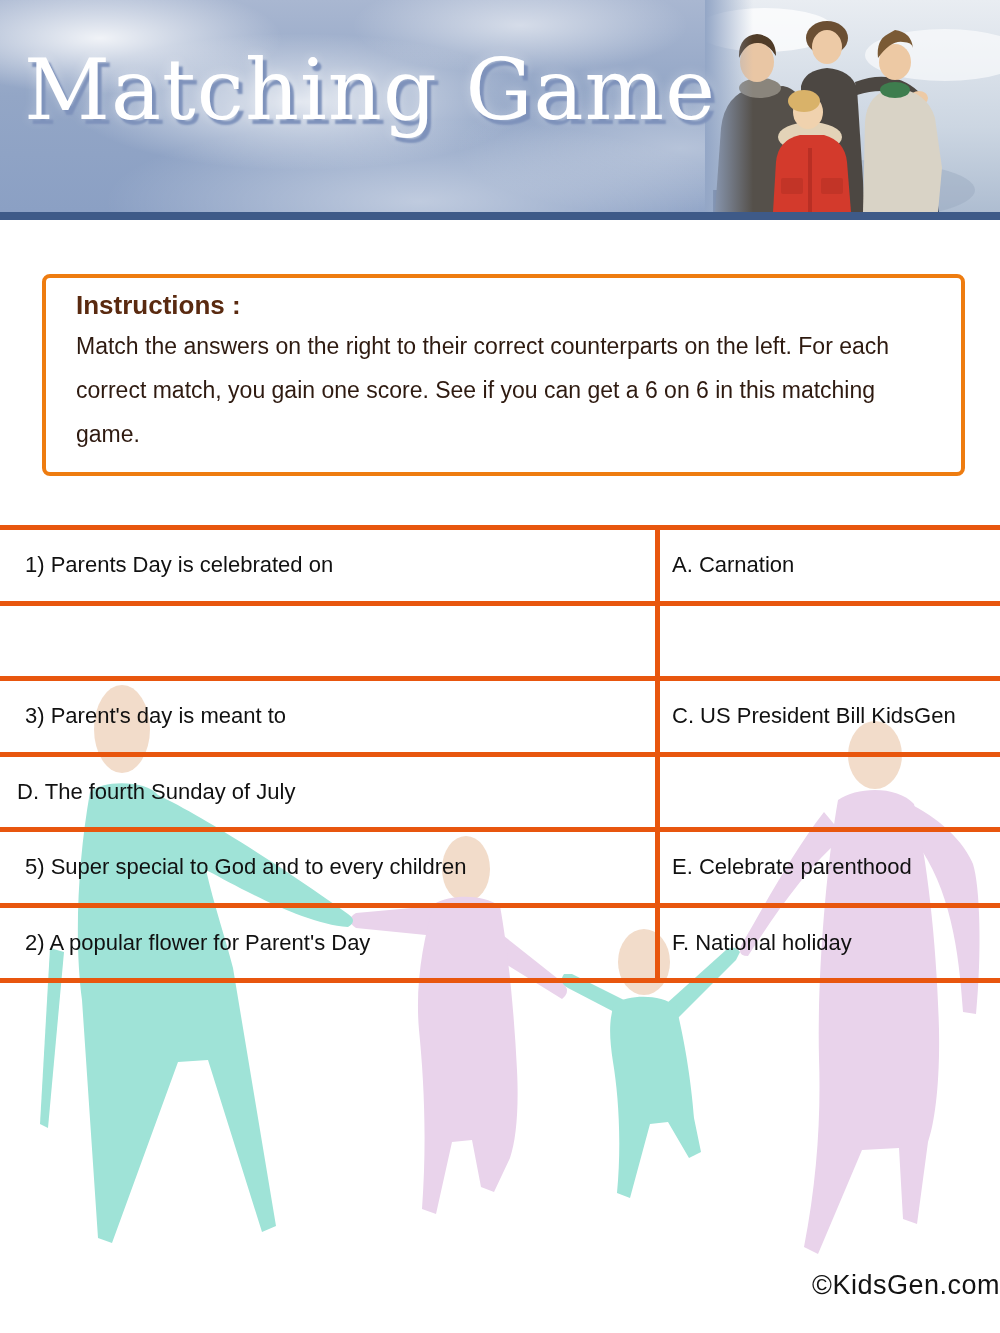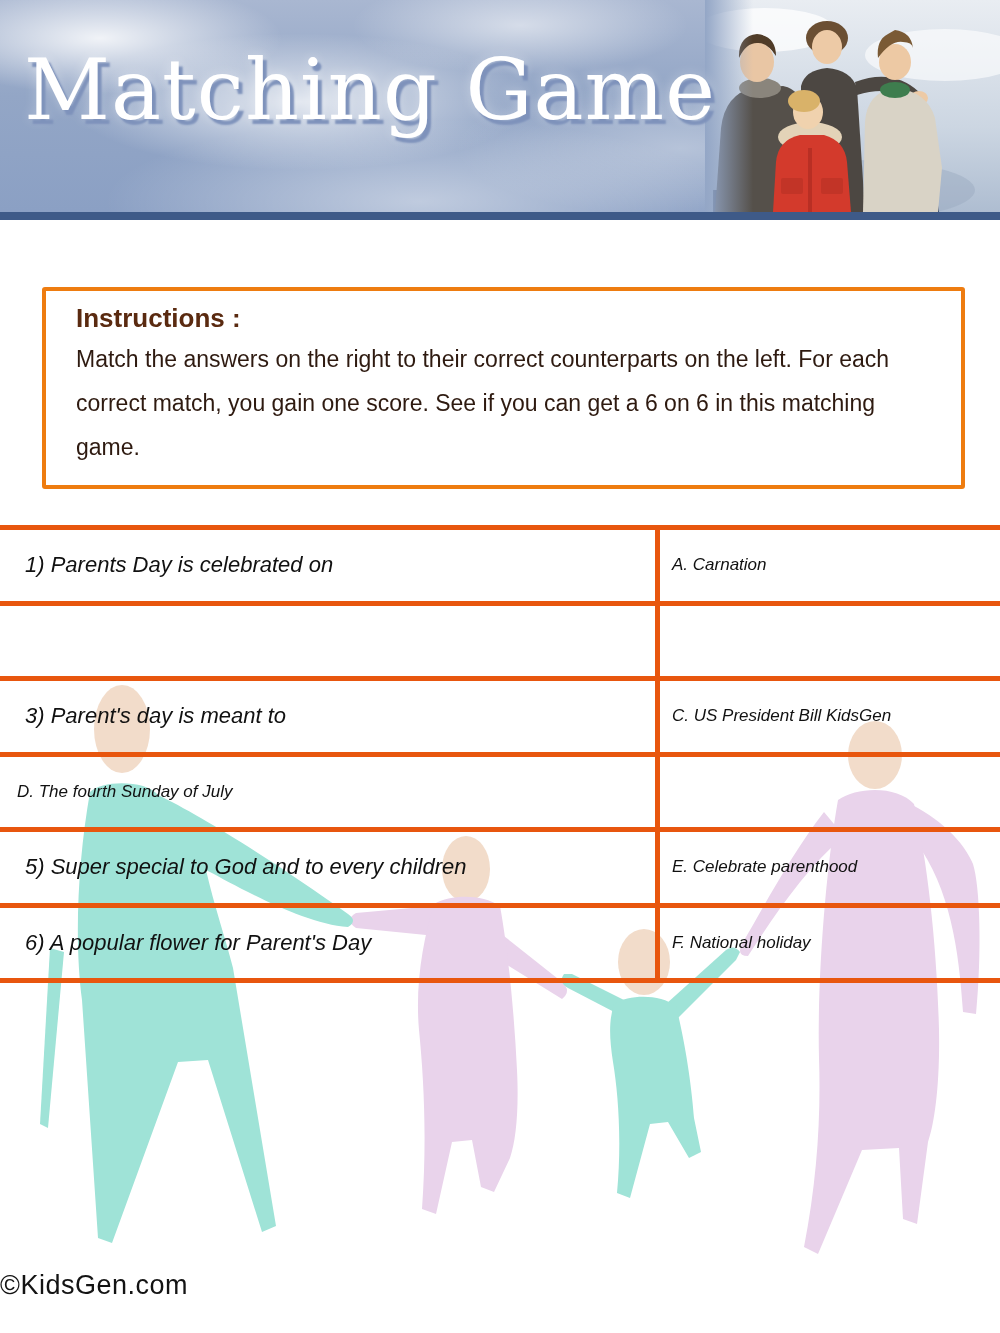--- a/index.html
+++ b/index.html
@@ -34,23 +34,23 @@
     position:absolute;right:0;top:0;width:295px;height:212px;
     overflow:hidden;
   }
   .family-photo .blend{
     position:absolute;left:0;top:0;width:48px;height:212px;
     background:linear-gradient(90deg,#93a6c6, rgba(147,166,198,0));
   }
 
   
   .instructions{
-    position:absolute;left:42px;top:287px;width:855px;
+    position:absolute;left:42px;top:274px;width:855px;
     border:4px solid var(--box-border-orange,#ee7c10);
-    border-radius:3px;
+    border-radius:8px;
     padding:12px 30px 16px 30px;
     background:#ffffff;
   }
   .ins-heading{
     font-size:26px;font-weight:bold;
     color:var(--heading-brown,#5a2a10);
     margin-bottom:3px;
   }
   .ins-body{
     font-size:23px;line-height:44px;
@@ -63,33 +63,32 @@
   
   .match-table{
     position:absolute;left:0;top:525px;width:1000px;z-index:2;
     border-bottom:5px solid var(--line-orange,#e8560e);
   }
   .mrow{
     display:grid;grid-template-columns:655px 1fr;
     align-items:center;height:70.5px;
     border-top:5px solid var(--line-orange,#e8560e);
     background:transparent;
-    font-style:italic;
   }
   .qcell{padding-left:25px;font-size:22px;color:#111111;}
-  .acell{padding-left:17px;font-size:17px;color:#111111;}
+  .acell{padding-left:17px;font-size:22px;color:#111111;}
   .vline{
     position:absolute;top:0;bottom:0;left:655px;width:5px;
     background:var(--line-orange,#e8560e);
   }
 
   
   .page-footer{
     position:absolute;left:0;top:1270px;width:1000px;
-    text-align:left;z-index:2;
+    text-align:right;z-index:2;
   }
   .copyright{
     font-size:27px;color:var(--footer-text,#131313);
     letter-spacing:.5px;
   }
 </style>
 </head>
 <body>
 
 <div class="page">
@@ -196,21 +195,21 @@
       <div class="acell">C. US President Bill KidsGen</div>
     </div>
     <div class="mrow">
       <div class="acell">D. The fourth Sunday of July</div>
     </div>
     <div class="mrow">
       <div class="qcell">5) Super special to God and to every children</div>
       <div class="acell">E. Celebrate parenthood</div>
     </div>
     <div class="mrow">
-      <div class="qcell">6) A popular flower for Parent's Day</div>
+      <div class="qcell">2) A popular flower for Parent's Day</div>
       <div class="acell">F. National holiday</div>
     </div>
     <div class="vline"></div>
   </div>
 
   <footer class="page-footer">
     <span class="copyright">©KidsGen.com</span>
   </footer>
 
 </div>

